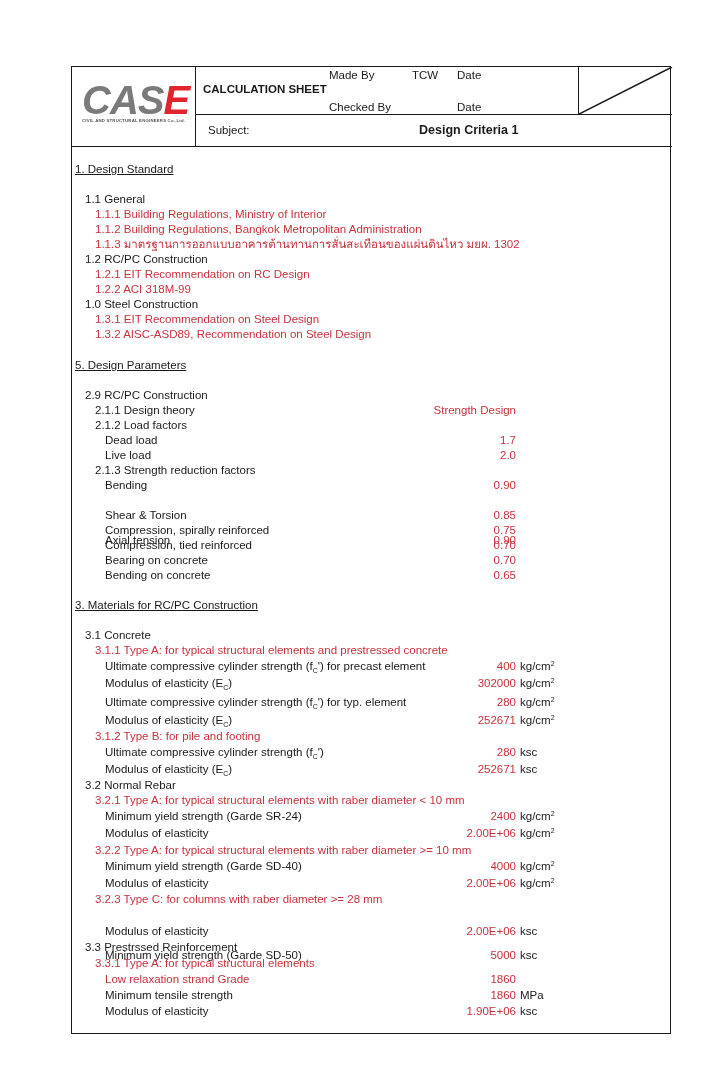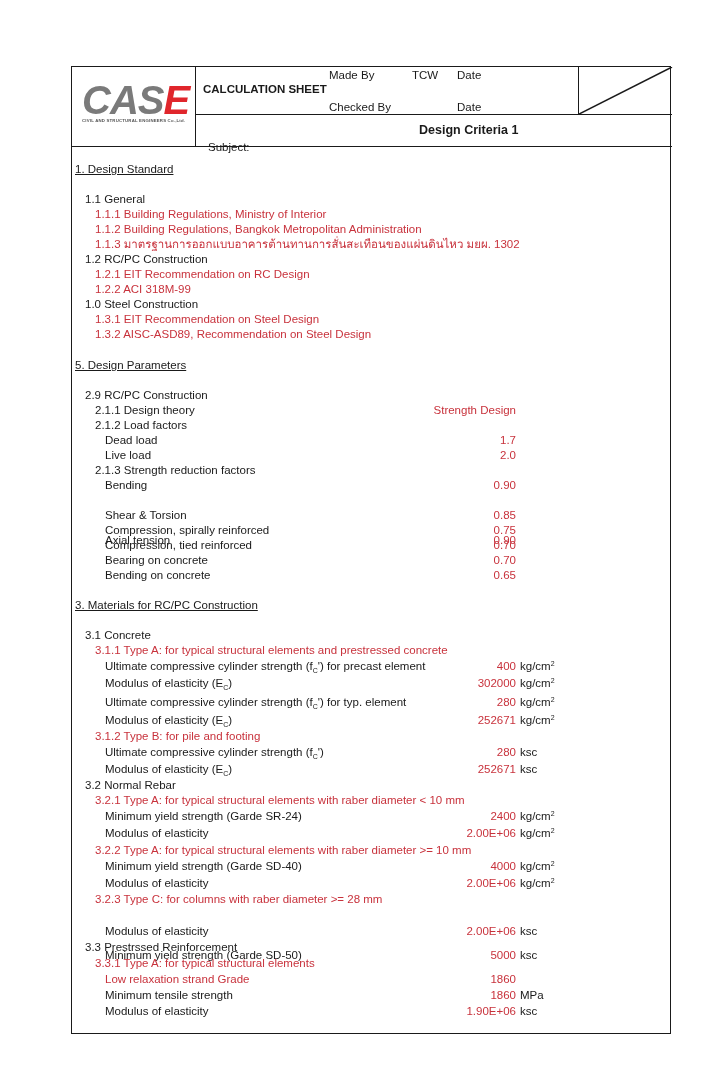--- a/index.html
+++ b/index.html
@@ -13,21 +13,21 @@
   .hdr-diag { position:absolute; left:506px; top:0; width:94px; height:48px; border-left:1.5px solid #1a1a1a; border-bottom:1.5px solid #1a1a1a; box-sizing:border-box; }
   .hdr-diag svg { position:absolute; left:0; top:0; }
   .hdr-row2 { position:absolute; left:124px; top:48px; width:476px; height:32px; border-bottom:1.5px solid #1a1a1a; box-sizing:border-box; }
   .t { position:absolute; white-space:nowrap; }
   .calc { left:7px; top:16px; font-weight:bold; font-size:11.5px; }
   .madeby { left:133px; top:2px; }
   .tcw { left:216px; top:2px; }
   .date1 { left:261px; top:2px; }
   .checked { left:133px; top:34px; }
   .date2 { left:261px; top:34px; }
-  .subj { left:12px; top:26px; }
+  .subj { left:12px; top:9px; }
   .subjval { left:223px; top:8px; font-weight:bold; font-size:12.5px; }
 
   .body-area { position:absolute; left:0; top:80px; width:600px; }
   .row { position:absolute; left:0; width:600px; height:15px; line-height:15px; white-space:nowrap; }
   .sec { font-size:11.5px; text-decoration:underline; left:3px; }
   .red { color:#c8323c; }
   .ital { }
   .lbl { position:absolute; top:0; }
   .val { position:absolute; right:156px; top:0; text-align:right; color:#c8323c; }
   .unit { position:absolute; left:448px; top:0; }

